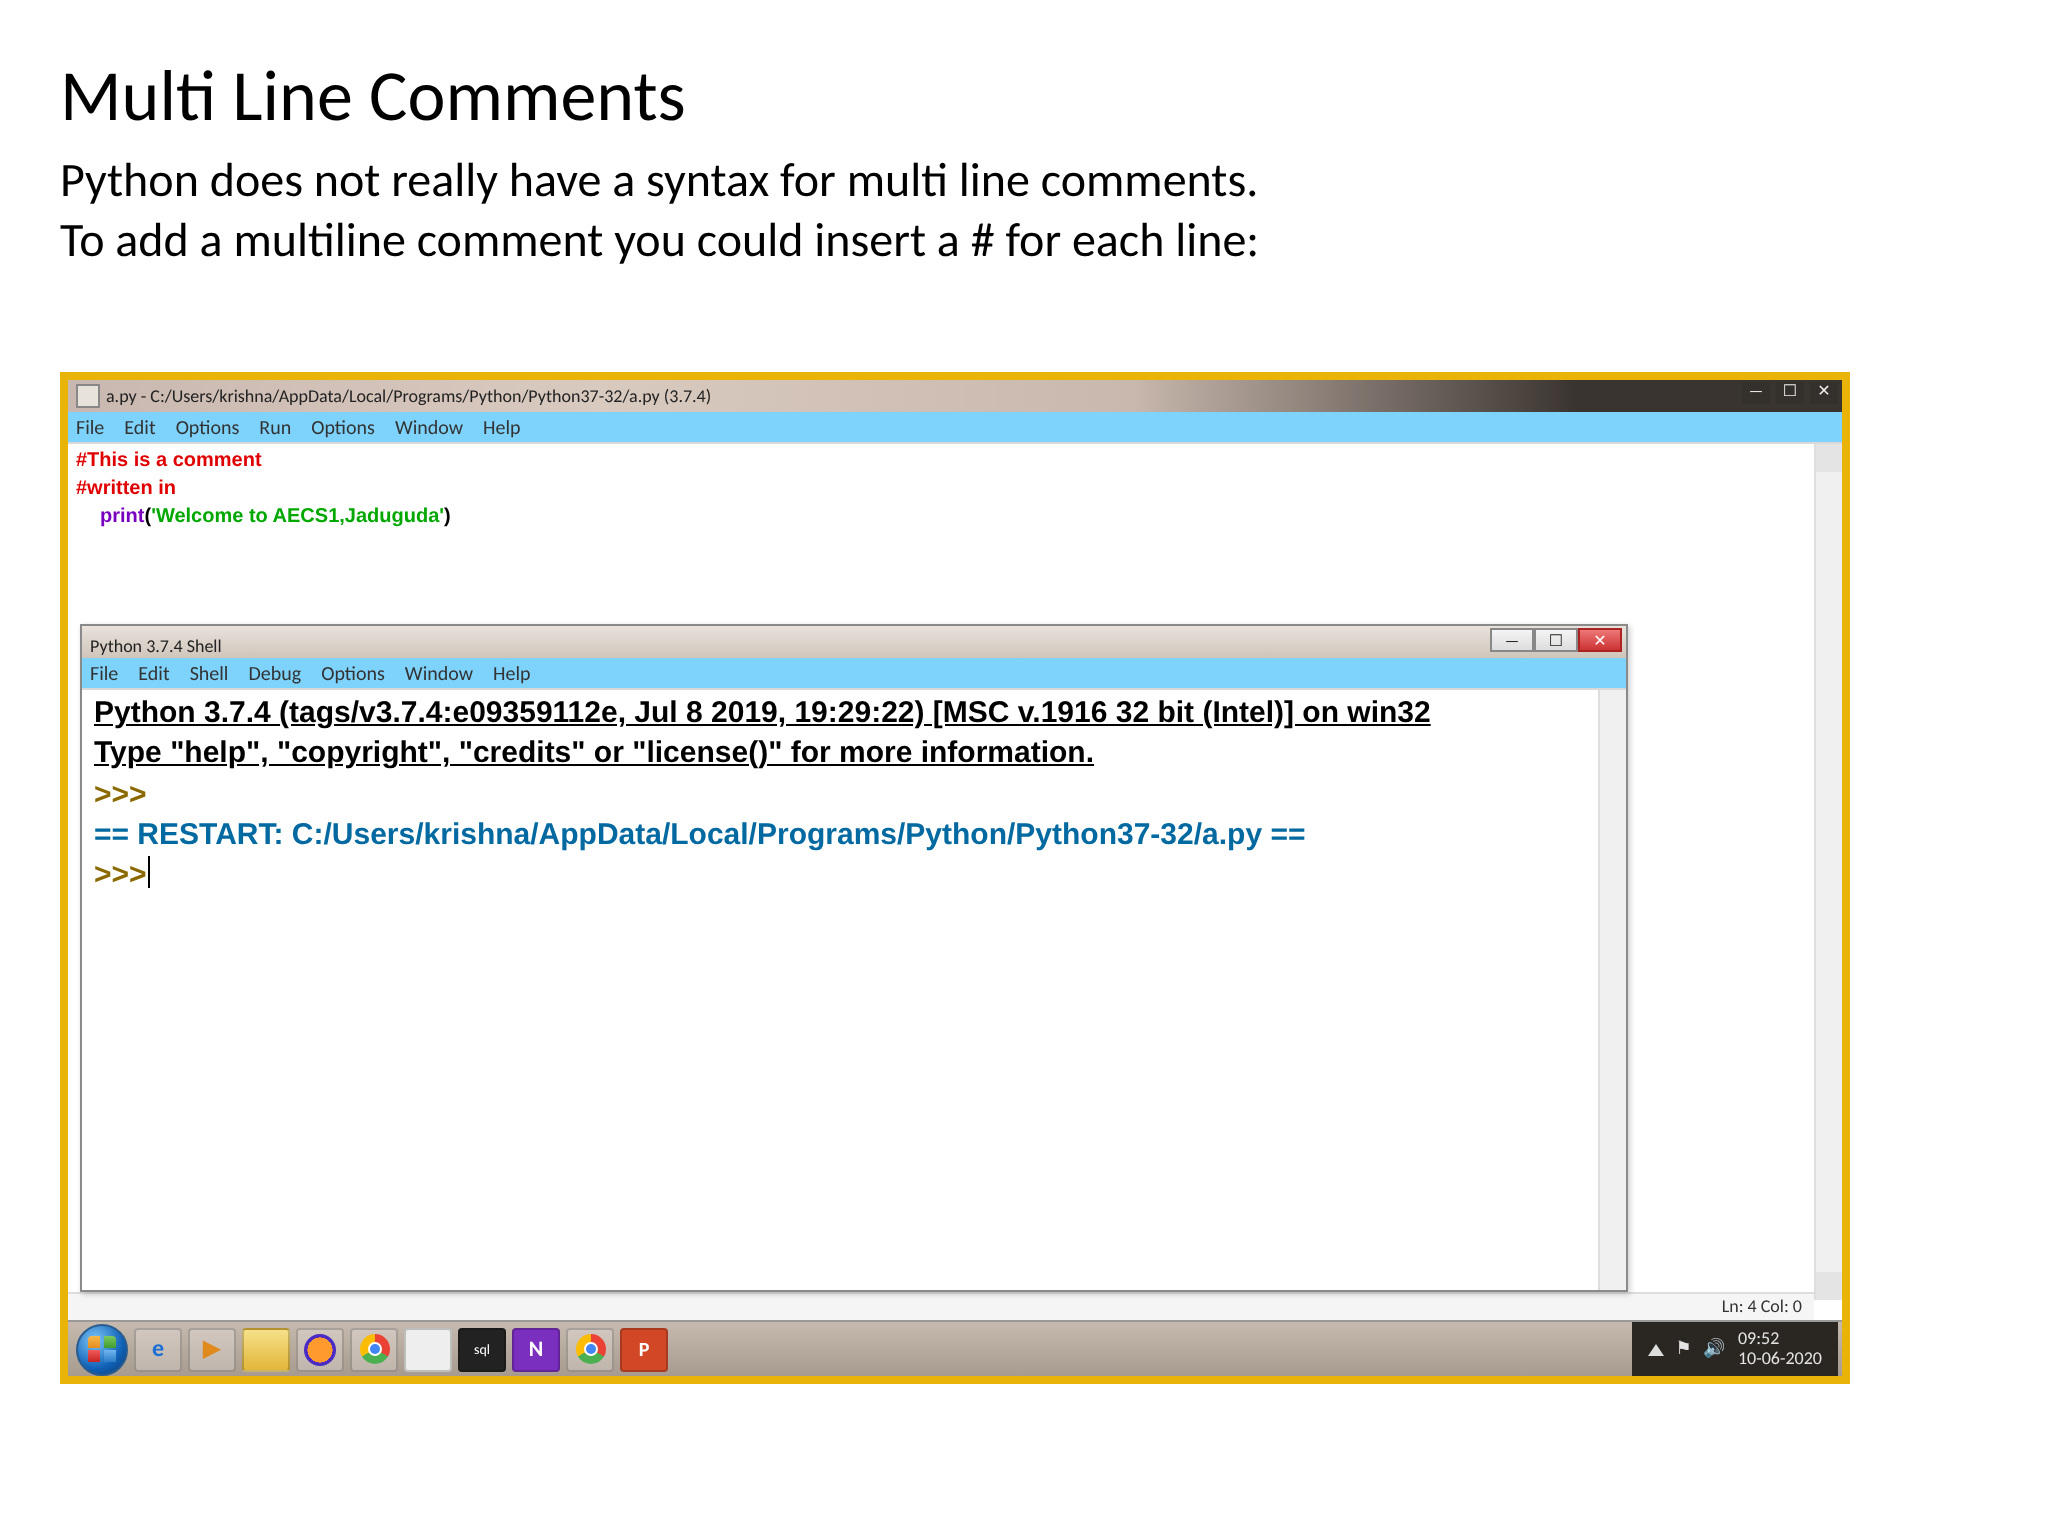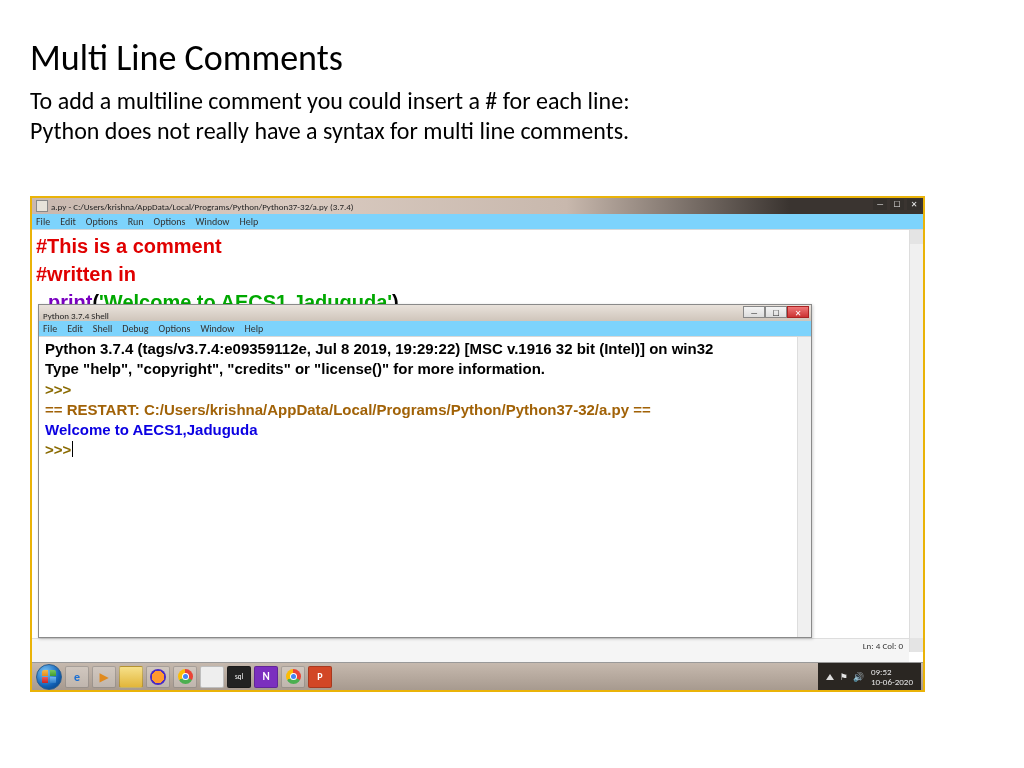--- a/index.html
+++ b/index.html
@@ -3,37 +3,37 @@
 <meta charset="utf-8">
 <style>
   * { box-sizing: border-box; margin: 0; padding: 0; }
   body {
     width: 1024px;
     height: 768px;
     background: #fff;
     font-family: Calibri, Arial, sans-serif;
     overflow: hidden;
   }
-  .slide { padding: 36px 30px; }
+  .slide { padding: 26px 30px; }
   .title {
     font-size: 36px;
     font-weight: 400;
     color: #000;
     margin-bottom: 6px;
   }
   .body-text {
     font-size: 24px;
     color: #000;
     line-height: 1.25;
   }
 
   .screenshot-wrap {
     margin-top: 50px;
     width: 895px;
-    border: 2px solid #eab308;
+    border: 4px solid #eab308;
     background: #fff;
     position: relative;
   }
 
   
   .win-titlebar {
     height: 16px;
     background: linear-gradient(90deg, #c9b8af 0%, #d9cac0 30%, #c8b8ad 60%, #3a3430 85%);
     display: flex;
     align-items: center;
@@ -72,25 +72,25 @@
     display: flex;
     gap: 10px;
     align-items: center;
   }
   .menubar span { cursor: default; }
 
   .editor-body {
     background: #fff;
     padding: 2px 4px 0 4px;
     font-family: "Segoe UI", Arial, sans-serif;
-    font-size: 20px;
+    font-size: 10px;
     font-weight: 700;
     line-height: 1.4;
     position: relative;
-    height: 74px;
+    height: 90px;
   }
   .comment { color: #e00000; }
   .kw-print { color: #7a00c0; margin-left: 12px; }
   .paren { color: #000; }
   .str { color: #00a800; }
 
   .scroll-right {
     position: absolute;
     right: 0; top: 32px; bottom: 38px;
     width: 14px;
@@ -138,35 +138,35 @@
   .shell-body {
     background:#fff;
     font-family: "Segoe UI", Arial, sans-serif;
     font-size: 15px;
     font-weight: 700;
     line-height: 1.35;
     padding: 2px 6px;
     min-height: 300px;
     position: relative;
   }
-  .sh-black { color:#000; }
+  .sh-black { color:#000;text-decoration:underline; }
   .sh-brown { color:#8a6a00; }
-  .sh-restart { color:#a16207; }
+  .sh-restart { color:#0369a1; }
   .sh-blue { color:#0b00e2; }
   .cursor {
     display:inline-block; width:1px; height:16px;
     background:#000; vertical-align:-2px; margin-left:1px;
   }
   .shell-scroll {
     position:absolute; right:0; top:32px; bottom:0;
     width:14px; background:#f0f0f0; border-left:1px solid #ddd;
   }
 
   .status-strip {
-    height: 24px;
+    height: 14px;
     background: #f5f5f5;
     border-top: 1px solid #ddd;
     font-size: 9px;
     color: #333;
     text-align: right;
     padding-right: 6px;
     line-height: 14px;
   }
 
   
@@ -238,22 +238,22 @@
   .win-area {
     position: relative;
     border-right: 14px solid transparent;
   }
 </style>
 </head>
 <body>
 
 <div class="slide">
   <div class="title">Multi Line Comments</div>
+  <div class="body-text">Python does not really have a syntax for multi line comments.</div>
   <div class="body-text">To add a multiline comment you could insert a # for each line:</div>
-  <div class="body-text">Python does not really have a syntax for multi line comments.</div>
 
   <div class="screenshot-wrap">
 
     <div class="win-titlebar">
       <span class="icon-py"></span>
       <span>a.py - C:/Users/krishna/AppData/Local/Programs/Python/Python37-32/a.py (3.7.4)</span>
       <div class="win-controls">
         <span>—</span>
         <span>☐</span>
         <span>✕</span>
@@ -295,21 +295,20 @@
           <span>Debug</span>
           <span>Options</span>
           <span>Window</span>
           <span>Help</span>
         </div>
         <div class="shell-body">
           <div class="sh-black">Python 3.7.4 (tags/v3.7.4:e09359112e, Jul  8 2019, 19:29:22) [MSC v.1916 32 bit (Intel)] on win32</div>
           <div class="sh-black">Type "help", "copyright", "credits" or "license()" for more information.</div>
           <div class="sh-brown">&gt;&gt;&gt;</div>
           <div class="sh-restart">== RESTART: C:/Users/krishna/AppData/Local/Programs/Python/Python37-32/a.py ==</div>
-          <div class="sh-blue">Welcome to AECS1,Jaduguda</div>
           <div>
             <span class="sh-brown">&gt;&gt;&gt;</span><span class="cursor"></span>
           </div>
         </div>
         <div class="shell-scroll"></div>
       </div>
 
       <div class="status-strip">Ln: 4   Col: 0</div>
     </div>
     <div class="scroll-right"></div>

